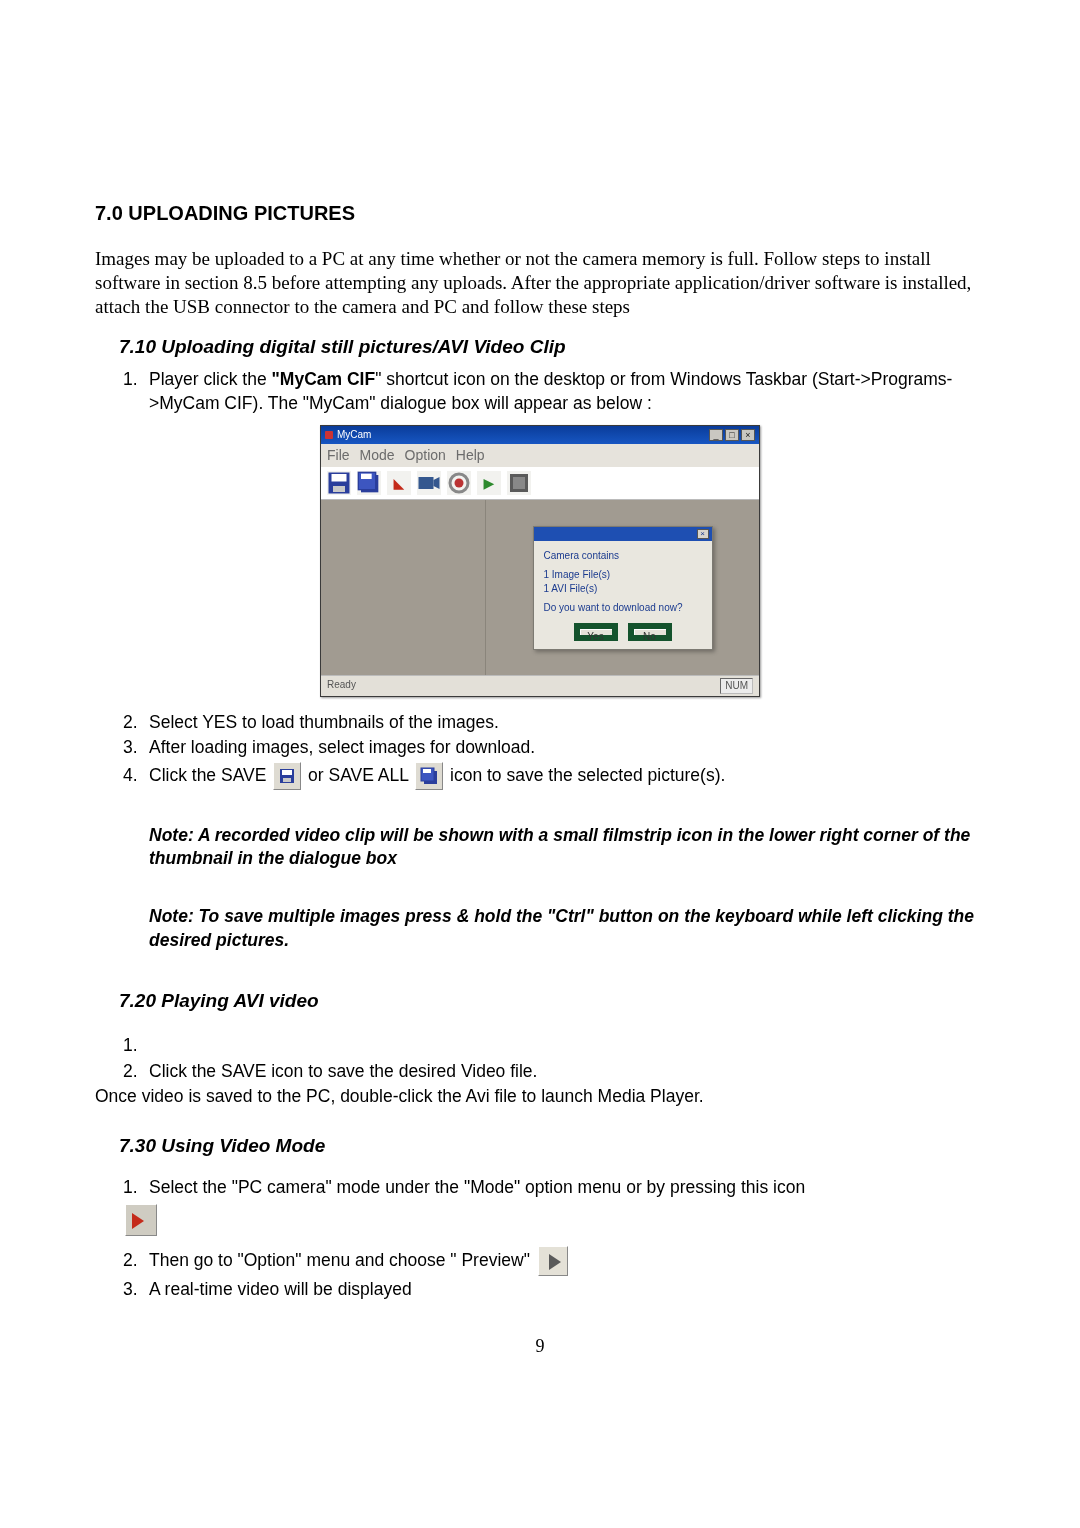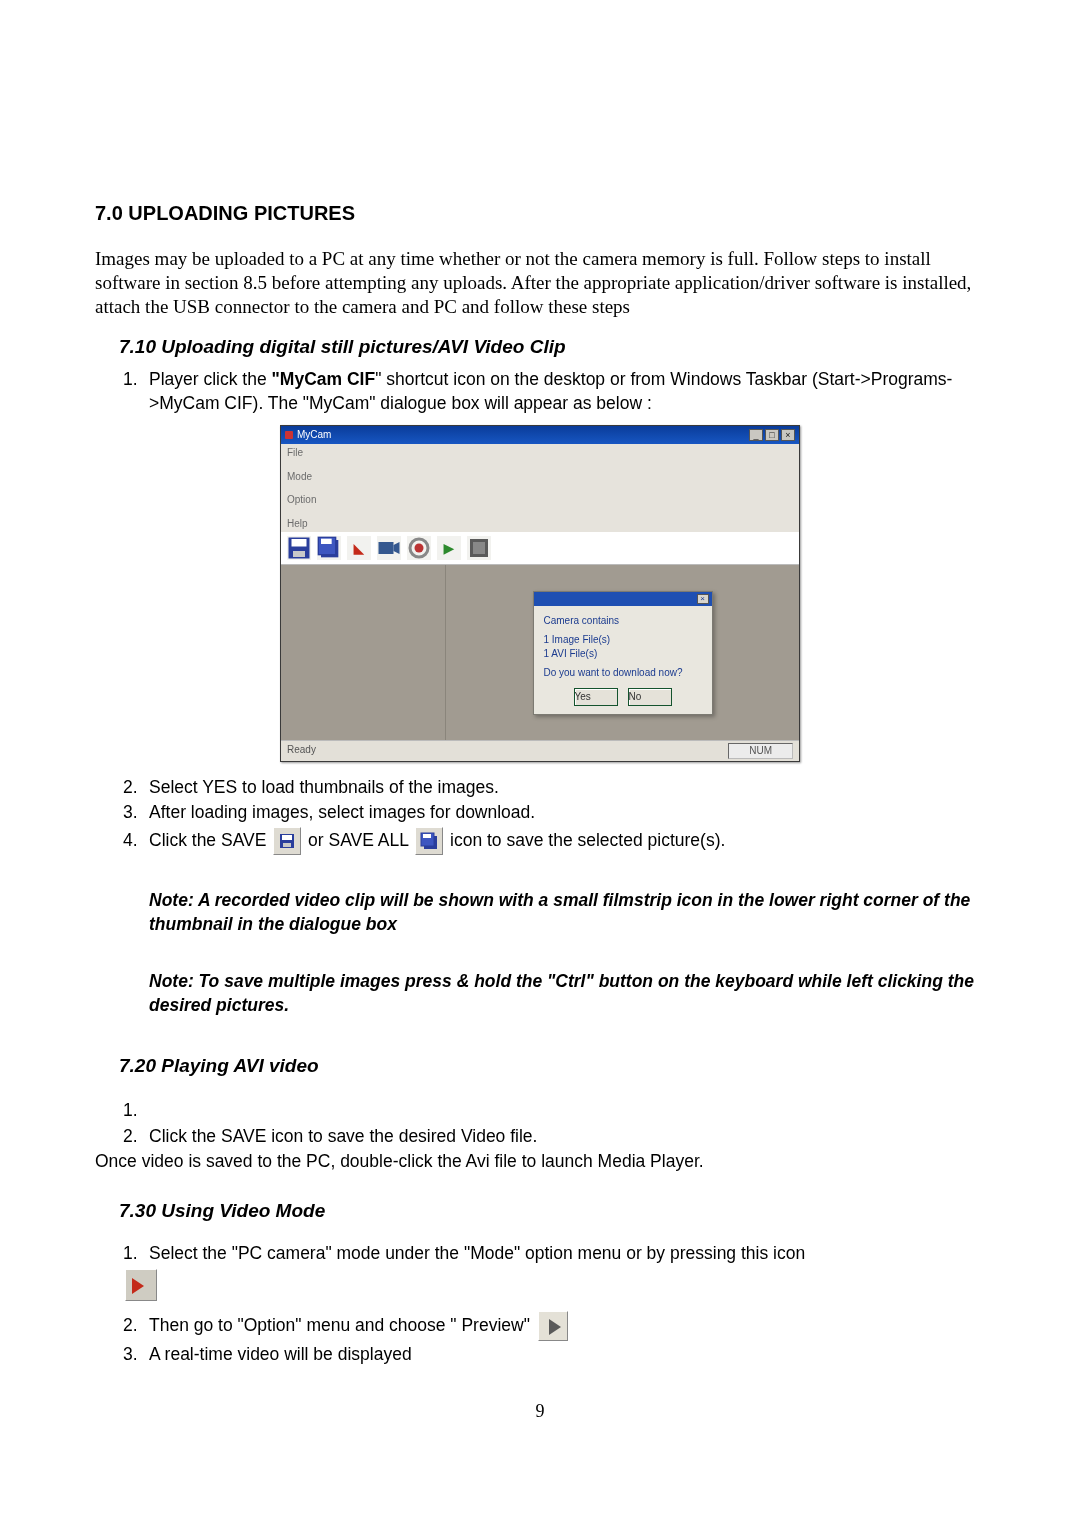--- a/index.html
+++ b/index.html
@@ -18,21 +18,21 @@
     .h2 { font-weight: bold; font-style: italic; font-size: 19px; margin: 10px 0 8px 24px; }
     .li-row { display: flex; margin-left: 28px; margin-bottom: 2px; }
     .li-num { width: 26px; flex-shrink: 0; }
     .li-text {}
     .sub-indent { margin-left: 54px; }
     .bolditalic { font-weight: bold; font-style: italic; margin-top: 34px; }
     .bold { font-weight: bold; }
     .figure-wrap { display: flex; justify-content: center; margin: 10px 0 14px 0; }
     
     .win {
-      width: 520px;
+      width: 440px;
       background: #14b8a6;
       border: 1px solid #3a3a3a;
       box-shadow: 1px 1px 2px rgba(0,0,0,.4);
     }
     .titlebar {
       height: 18px;
       background: linear-gradient(#0a3c9a, #1756c2);
       color: #fff;
       font-size: 10px;
       display: flex;
@@ -42,24 +42,23 @@
     }
     .titlebar .tleft { display:flex; align-items:center; gap:4px;}
     .titlebar .tleft .dot { width:8px; height:8px; background:#c33; border-radius:1px;}
     .titlebar .ctrls { display:flex; gap:2px; }
     .titlebar .ctrl {
       width: 14px; height: 12px; background: #c9c7c1;
       border: 1px solid #555; font-size: 9px; line-height:10px;
       text-align: center; color:#222;
     }
     .menubar {
-      font-size: 10px; color: #6c6c6c;
+      font-size: 14px; color: #6c6c6c;
       display: flex; gap: 10px; padding: 2px 6px;
       background: #e6e3dc;
-      flex-direction: column;
     }
     .toolbar {
       background: #fff;
       padding: 4px 6px;
       display: flex;
       gap: 6px;
       align-items: center;
       border-bottom: 1px solid #bbb;
     }
     .tb-icon {
@@ -95,34 +94,34 @@
       display:flex; justify-content:flex-end; align-items:center;
       padding-right:3px;
     }
     .dialog-tt .x { width:12px; height:10px; background:#d8d5cd; border:1px solid #555; font-size:8px; text-align:center; line-height:8px;}
     .dialog-body { padding: 8px 10px; }
     .dialog-body .row { margin-bottom: 6px; }
     .dialog-btns { display:flex; gap:10px; justify-content:center; margin-top:8px;}
     .dbtn {
       width: 44px; height: 18px;
       background: #e5e2d9;
-      border: 1px solid #14532d;
+      border: 6px solid #14532d;
       box-shadow: inset 1px 1px 0 #fff;
-      font-size: 10px; color:#333; text-align:left; line-height:16px;
+      font-size: 10px; color:#333; text-align:center; line-height:16px;
     }
     .statusbar {
       display:flex; justify-content:space-between;
       font-size: 10px; color:#555;
       padding: 2px 6px;
       background: #e3e0d8;
       border-top: 1px solid #bbb;
       gap: 35px;
     }
     .statusbar .sslot {
-      border: 1px inset #bbb; padding: 0 20px; background:#ececec;
+      border: 1px inset #bbb; padding: 0 4px; background:#ececec;
     }
     
     .inline-icon {
       display: inline-block;
       vertical-align: middle;
       width: 28px; height: 28px;
       background: #dedbd2;
       border: 1px solid #888;
       border-top-color: #fff; border-left-color: #fff;
       margin: 0 2px;

